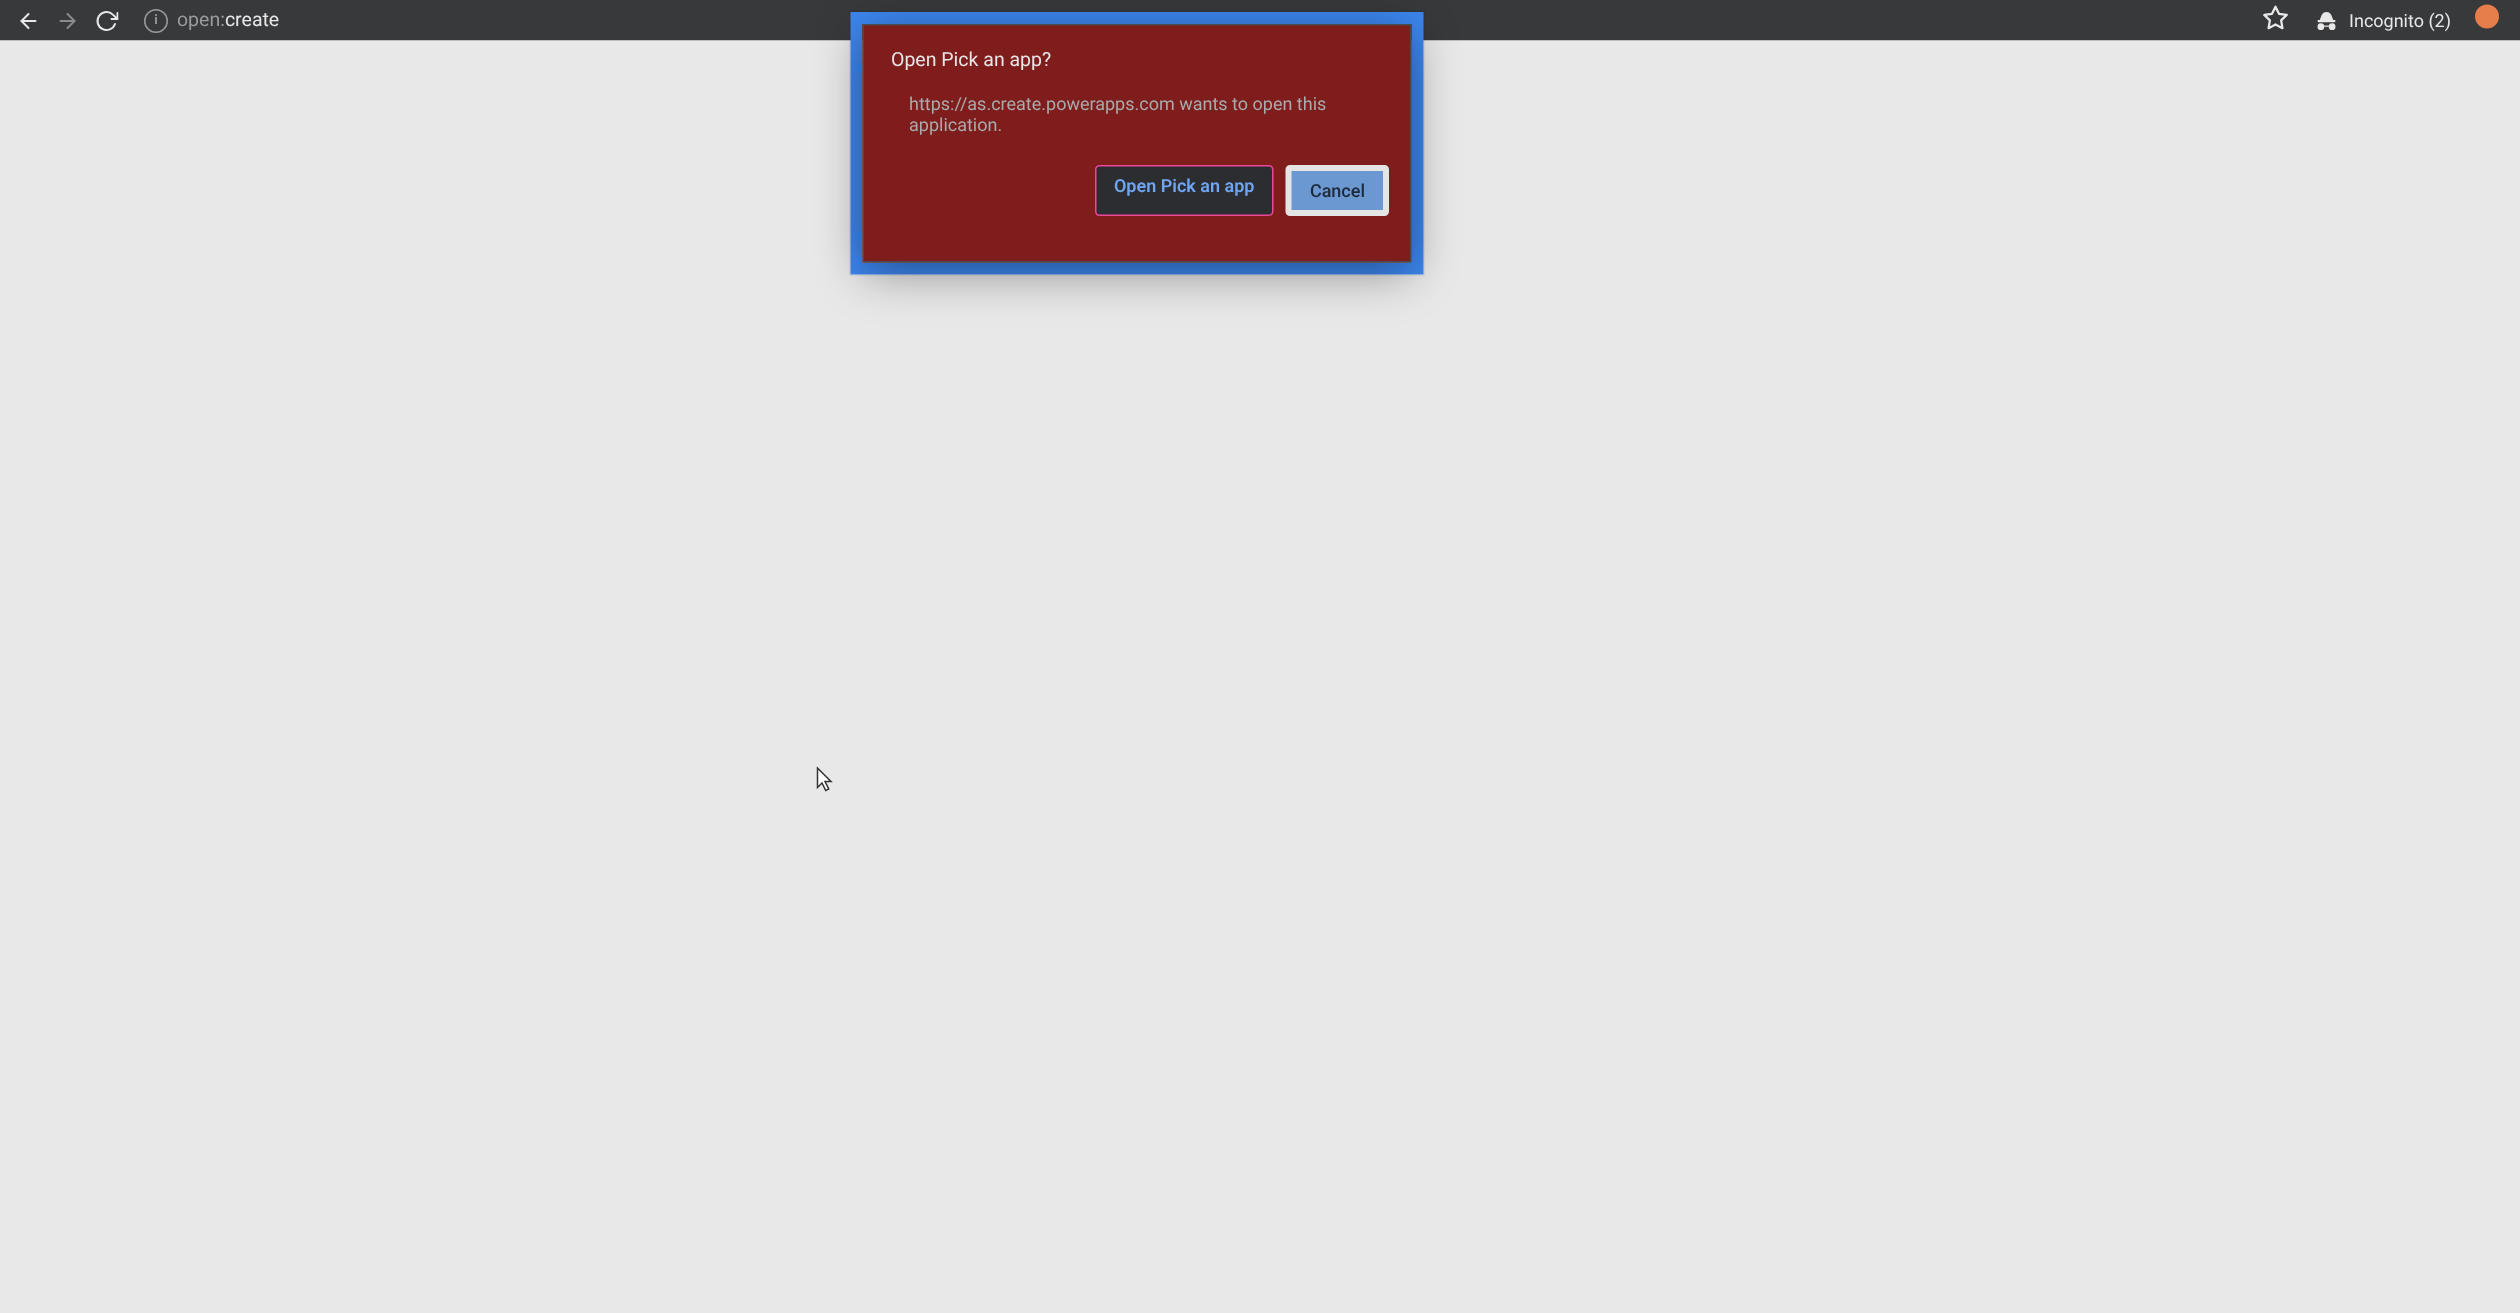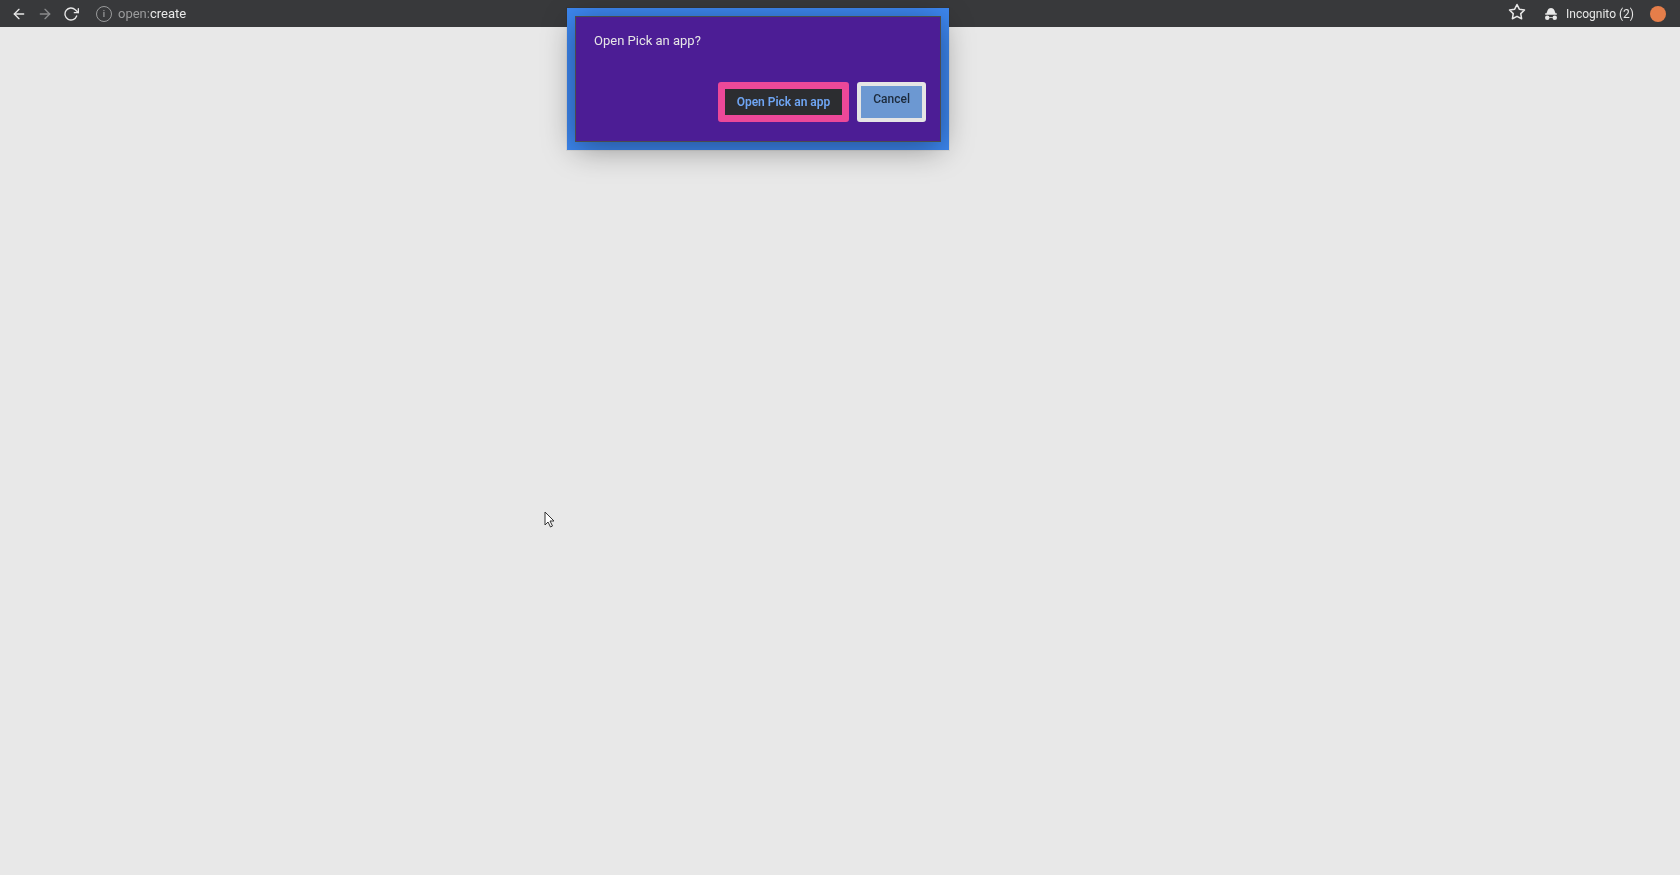--- a/index.html
+++ b/index.html
@@ -47,21 +47,21 @@
       flex-shrink: 0;
     }
     .url {
       font-size: 13px;
       color: #9a9b9c;
       white-space: nowrap;
     }
     .url .highlight { color: #e8e8e8; }
     .right-tools {
       display: flex;
-      align-items: center;
+      align-items: flex-start;
       gap: 10px;
       padding-right: 4px;
     }
     .star-icon svg { width: 18px; height: 18px; }
     .incognito-badge {
       display: flex;
       align-items: center;
       gap: 6px;
       background: transparent;
       border-radius: 12px;
@@ -91,24 +91,24 @@
 
     .dialog-highlight {
       position: absolute;
       left: 567px;
       top: -19px;
       width: 382px;
       border: 8px solid #3d87f0;
       box-shadow: 0 0 0 1px rgba(0,0,0,0.05);
     }
     .dialog {
-      background: #4c1d95;
+      background: #7f1d1d;
       border: 1px solid #4a4b4e;
       box-shadow: 0 6px 30px rgba(0,0,0,0.4);
-      padding-bottom: 9px;
+      padding-bottom: 20px;
     }
     .dialog-inner {
       padding: 16px 18px 16px 18px;
     }
     .dialog-title {
       color: #e6e6e6;
       font-size: 13px;
       font-weight: 400;
       margin-bottom: 14px;
     }
@@ -127,21 +127,21 @@
       font-size: 12px;
       padding: 6px 12px;
       border-radius: 3px;
       cursor: pointer;
       user-select: none;
       border: 1px solid #555;
     }
     .btn-primary-outline {
       background: #2c2d30;
       color: #6fa5f3;
-      border: 7px solid #ec4899;
+      border: 1px solid #ec4899;
       font-weight: 600;
     }
     .btn-cancel {
       background: #6c98d2;
       color: #1c2a3b;
       border: 4px solid #e5e5e5;
       font-weight: 500;
     }
 
     .cursor {
@@ -200,20 +200,21 @@
     <div class="profile-dot"></div>
   </div>
 </div>
 
 <div class="content">
 
   <div class="dialog-highlight">
     <div class="dialog">
       <div class="dialog-inner">
         <div class="dialog-title">Open Pick an app?</div>
+        <div class="dialog-msg">https://as.create.powerapps.com wants to open this application.</div>
       </div>
       <div class="dialog-buttons">
         <div class="btn btn-primary-outline">Open Pick an app</div>
         <div class="btn btn-cancel">Cancel</div>
       </div>
     </div>
   </div>
 
   <svg class="cursor" viewBox="0 0 14 18">
     <path d="M1 1 L1 14 L4 11 L6.5 16 L8.5 15 L6 10 L10 10 Z" fill="#ffffff" stroke="#333" stroke-width="1"></path>

